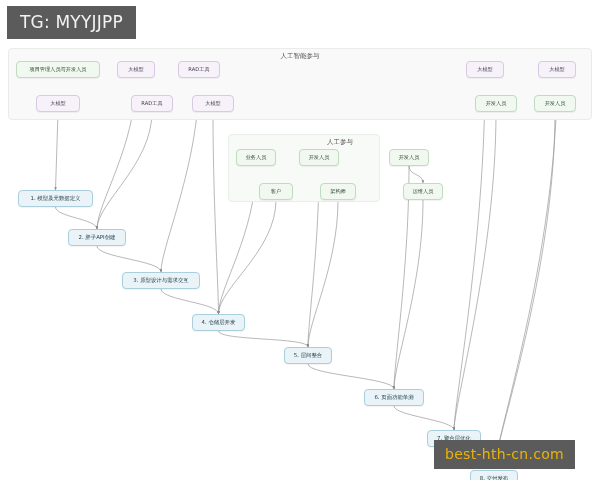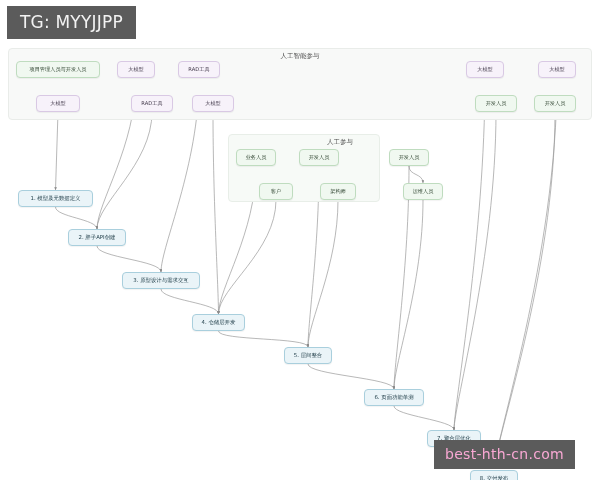--- a/index.html
+++ b/index.html
@@ -10,21 +10,21 @@
   }
   .tg-badge{
     position:absolute;left:7px;top:6px;
     background:#5b5b5b;color:#f2f2f2;
     font-size:17px;letter-spacing:.2px;
     padding:6px 13px 7px 13px;
     white-space:nowrap;
   }
   .wm-badge{
     position:absolute;left:434px;top:440px;
-    background:#5b5b5b;color:#f9a8d4;
+    background:#5b5b5b;color:#eab308;
     font-size:14px;letter-spacing:.3px;
     padding:6px 11px 7px 11px;
     white-space:nowrap;
   }
   #canvas{
     position:absolute;left:0;top:42px;width:600px;height:400px;
   }
   #edges{position:absolute;left:0;top:0;width:600px;height:400px;}
   .grp{
     position:absolute;

